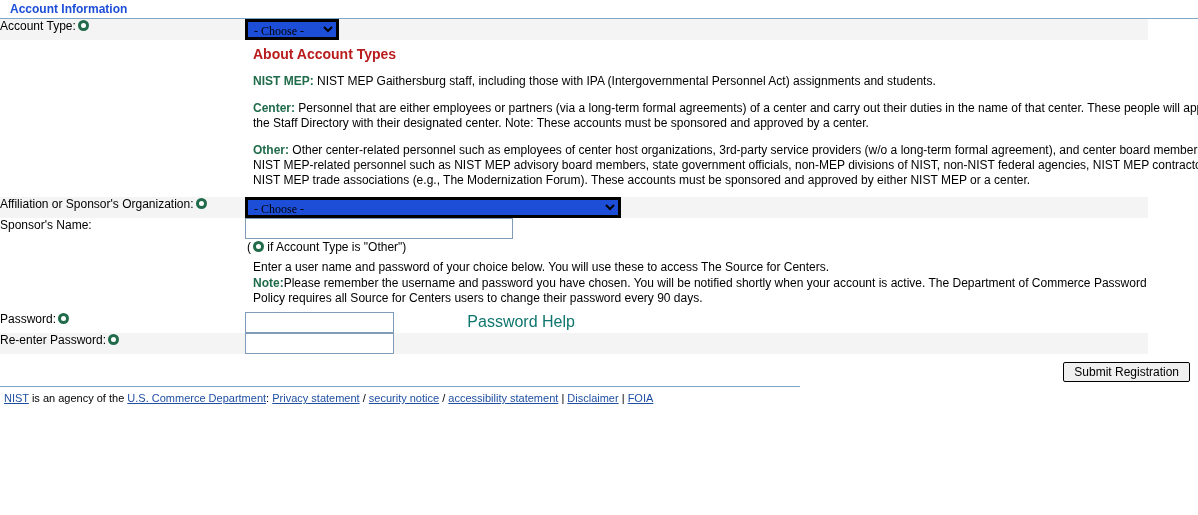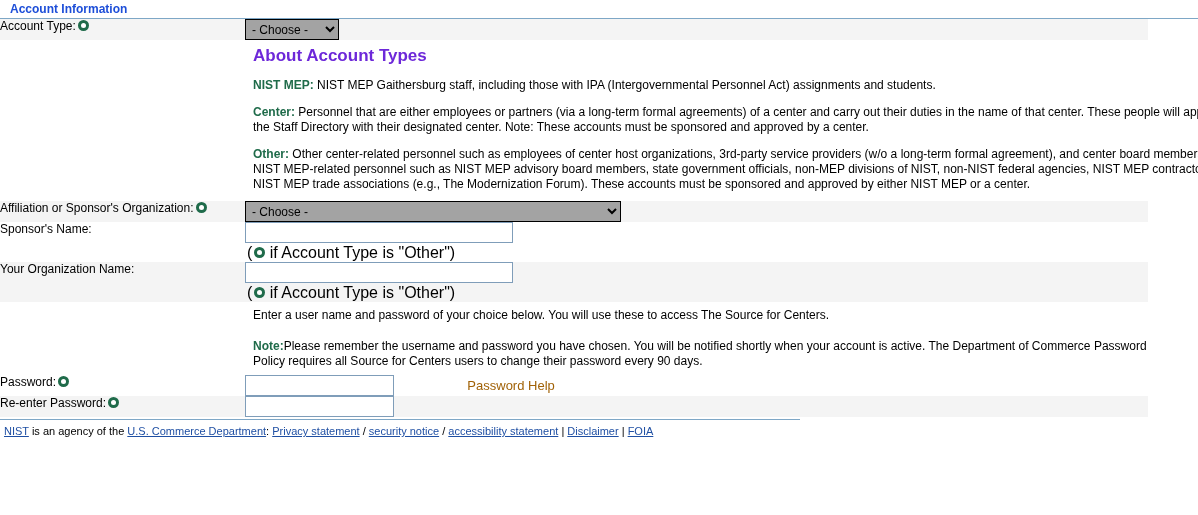--- a/index.html
+++ b/index.html
@@ -73,83 +73,83 @@
     content: "";
     position: absolute;
     left: 3px;
     top: 3px;
     width: 5px;
     height: 5px;
     background: #ffffff;
     border-radius: 50%;
   }
   select.choose {
-    font-family: Liberation Sans, sans-serif;
+    font-family: Liberation Serif, serif;
     font-size: 12px;
     height: 21px;
     padding: 1px 2px;
-    border: 1px solid #000000;
-    background: #a3a3a3;
+    border: 3px solid #000000;
+    background: #1d4ed8;
   }
   select.small { width: 94px; }
   select.wide  { width: 376px; }
 
   input.text {
     font-family: "Liberation Sans", sans-serif;
     font-size: 12px;
     border: 1px solid #7f9db9;
     background: #ffffff;
     height: 17px;
     padding: 1px 2px;
   }
   input.w265 { width: 262px; }
   input.w145 { width: 143px; }
 
   .about-block {
     padding: 6px 0 8px 8px;
     background: #ffffff;
   }
   .about-title {
-    color: #6d28d9;
+    color: #b91c1c;
     font-weight: bold;
-    font-size: 17px;
+    font-size: 14px;
     margin-bottom: 4px;
   }
   .about-p {
     font-size: 12px;
     line-height: 15px;
     color: #000000;
     margin: 12px 0 1px 0;
     white-space: nowrap;
   }
   .about-p.wrap {
     white-space: normal;
     width: 1000px;
   }
   .term {
     color: #1f6b4a;
     font-weight: bold;
   }
   .note-sub {
-    font-size: 16px;
+    font-size: 12px;
     padding: 1px 0 0 2px;
     color: #000000;
   }
   .instructions {
     padding: 6px 0 6px 8px;
     font-size: 12px;
     line-height: 15px;
     background: #ffffff;
   }
   .instructions .lead {
-    margin-bottom: 16px;
+    margin-bottom: 1px;
   }
   .pw-help {
-    color: #a16207;
-    font-size: 13px;
+    color: #0f766e;
+    font-size: 16px;
     padding-left: 70px;
     white-space: nowrap;
   }
   .submit-row {
     text-align: right;
     padding: 6px 8px 4px 0;
     background: #ffffff;
   }
   button.submit {
     font-family: "Liberation Sans", sans-serif;
@@ -232,30 +232,20 @@
         <td class="label">Sponsor's Name:</td>
         <td class="field">
           <input class="text w265" type="text" value="" style="">
           <div class="note-sub">
             <span>(</span><span class="help-icon"></span>
             <span>if Account Type is "Other")</span>
           </div>
         </td>
       </tr>
 
-      <tr class="shade">
-        <td class="label">Your Organization Name:</td>
-        <td class="field">
-          <input class="text w265" type="text" value="" style="">
-          <div class="note-sub">
-            <span>(</span><span class="help-icon"></span>
-            <span>if Account Type is "Other")</span>
-          </div>
-        </td>
-      </tr>
 
       <tr class="plain">
         <td class="label"></td>
         <td class="field">
           <div class="instructions">
             <div class="lead">Enter a user name and password of your choice below. You will use these to access The Source for Centers.</div>
             <div>
               <span class="term">Note:</span><span>Please remember the username and password you have chosen.  You will be notified shortly when your account is active. The Department of Commerce Password Policy requires all Source for Centers users to change their password every 90 days.</span>
             </div>
           </div>
@@ -283,20 +273,23 @@
       </tr>
 
       <tr class="plain spacer-row">
         <td></td>
         <td></td>
       </tr>
 
     </tbody>
   </table>
 
+  <div class="submit-row">
+    <button class="submit" type="button">Submit Registration</button>
+  </div>
 
   <div class="footer-rule"></div>
 
   <div class="footer">
     <a class="nist-link" href="#">NIST</a><span> is an agency of the </span><a href="#">U.S. Commerce Department</a><span>: </span><a href="#">Privacy statement</a><span class="sep"> / </span><a href="#">security notice</a><span class="sep"> / </span><a href="#">accessibility statement</a><span class="sep"> | </span><a href="#">Disclaimer</a><span class="sep"> | </span><a href="#">FOIA</a>
   </div>
 
 </div>
 
 </body></html>

